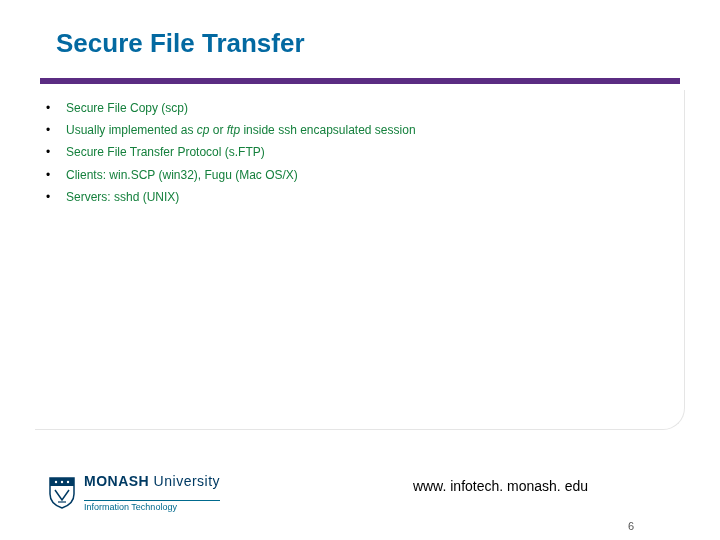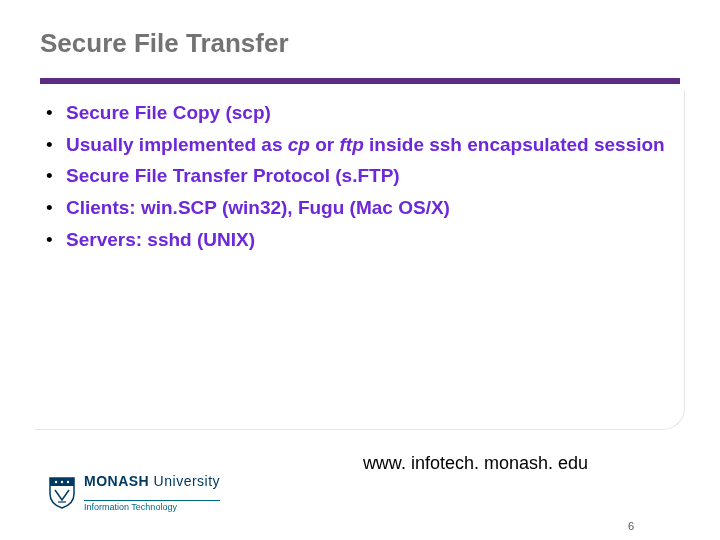--- a/index.html
+++ b/index.html
@@ -14,24 +14,24 @@
   }
   .slide {
     width: 720px;
     height: 540px;
     position: relative;
     box-sizing: border-box;
   }
   .title {
     position: absolute;
     top: 28px;
-    left: 40px;
+    left: 56px;
     font-size: 26px;
     font-weight: bold;
-    color: #737373;
+    color: #0369a1;
   }
   .rule {
     position: absolute;
     top: 78px;
     left: 40px;
     width: 640px;
     height: 6px;
     background: #5b2c82;
   }
   .content {
@@ -42,24 +42,24 @@
   }
   ul.bullets {
     list-style: none;
     margin: 0;
     padding: 0;
   }
   ul.bullets li {
     position: relative;
     padding-left: 26px;
     margin: 0 0 6px 0;
-    font-size: 19px;
-    font-weight: bold;
+    font-size: 12px;
+    font-weight: normal;
     line-height: 1.35;
-    color: #6d28d9;
+    color: #15803d;
   }
   ul.bullets li::before {
     content: "•";
     position: absolute;
     left: 6px;
     top: 0;
     font-weight: normal;
     color: #000;
   }
   .ital { font-style: italic; }
@@ -121,22 +121,22 @@
   .logo-sub {
     font-size: 9px;
     color: #006a8e;
     margin-top: 12px;
     border-top: 1px solid #006a8e;
     padding-top: 2px;
   }
   .url {
     position: absolute;
     right: 60px;
-    bottom: 66px;
-    font-size: 18px;
+    bottom: 46px;
+    font-size: 14px;
     color: #000;
     margin-left: 20px;
   }
   .pagenum {
     position: absolute;
     right: 14px;
     bottom: 8px;
     font-size: 11px;
     color: #555;
   }

